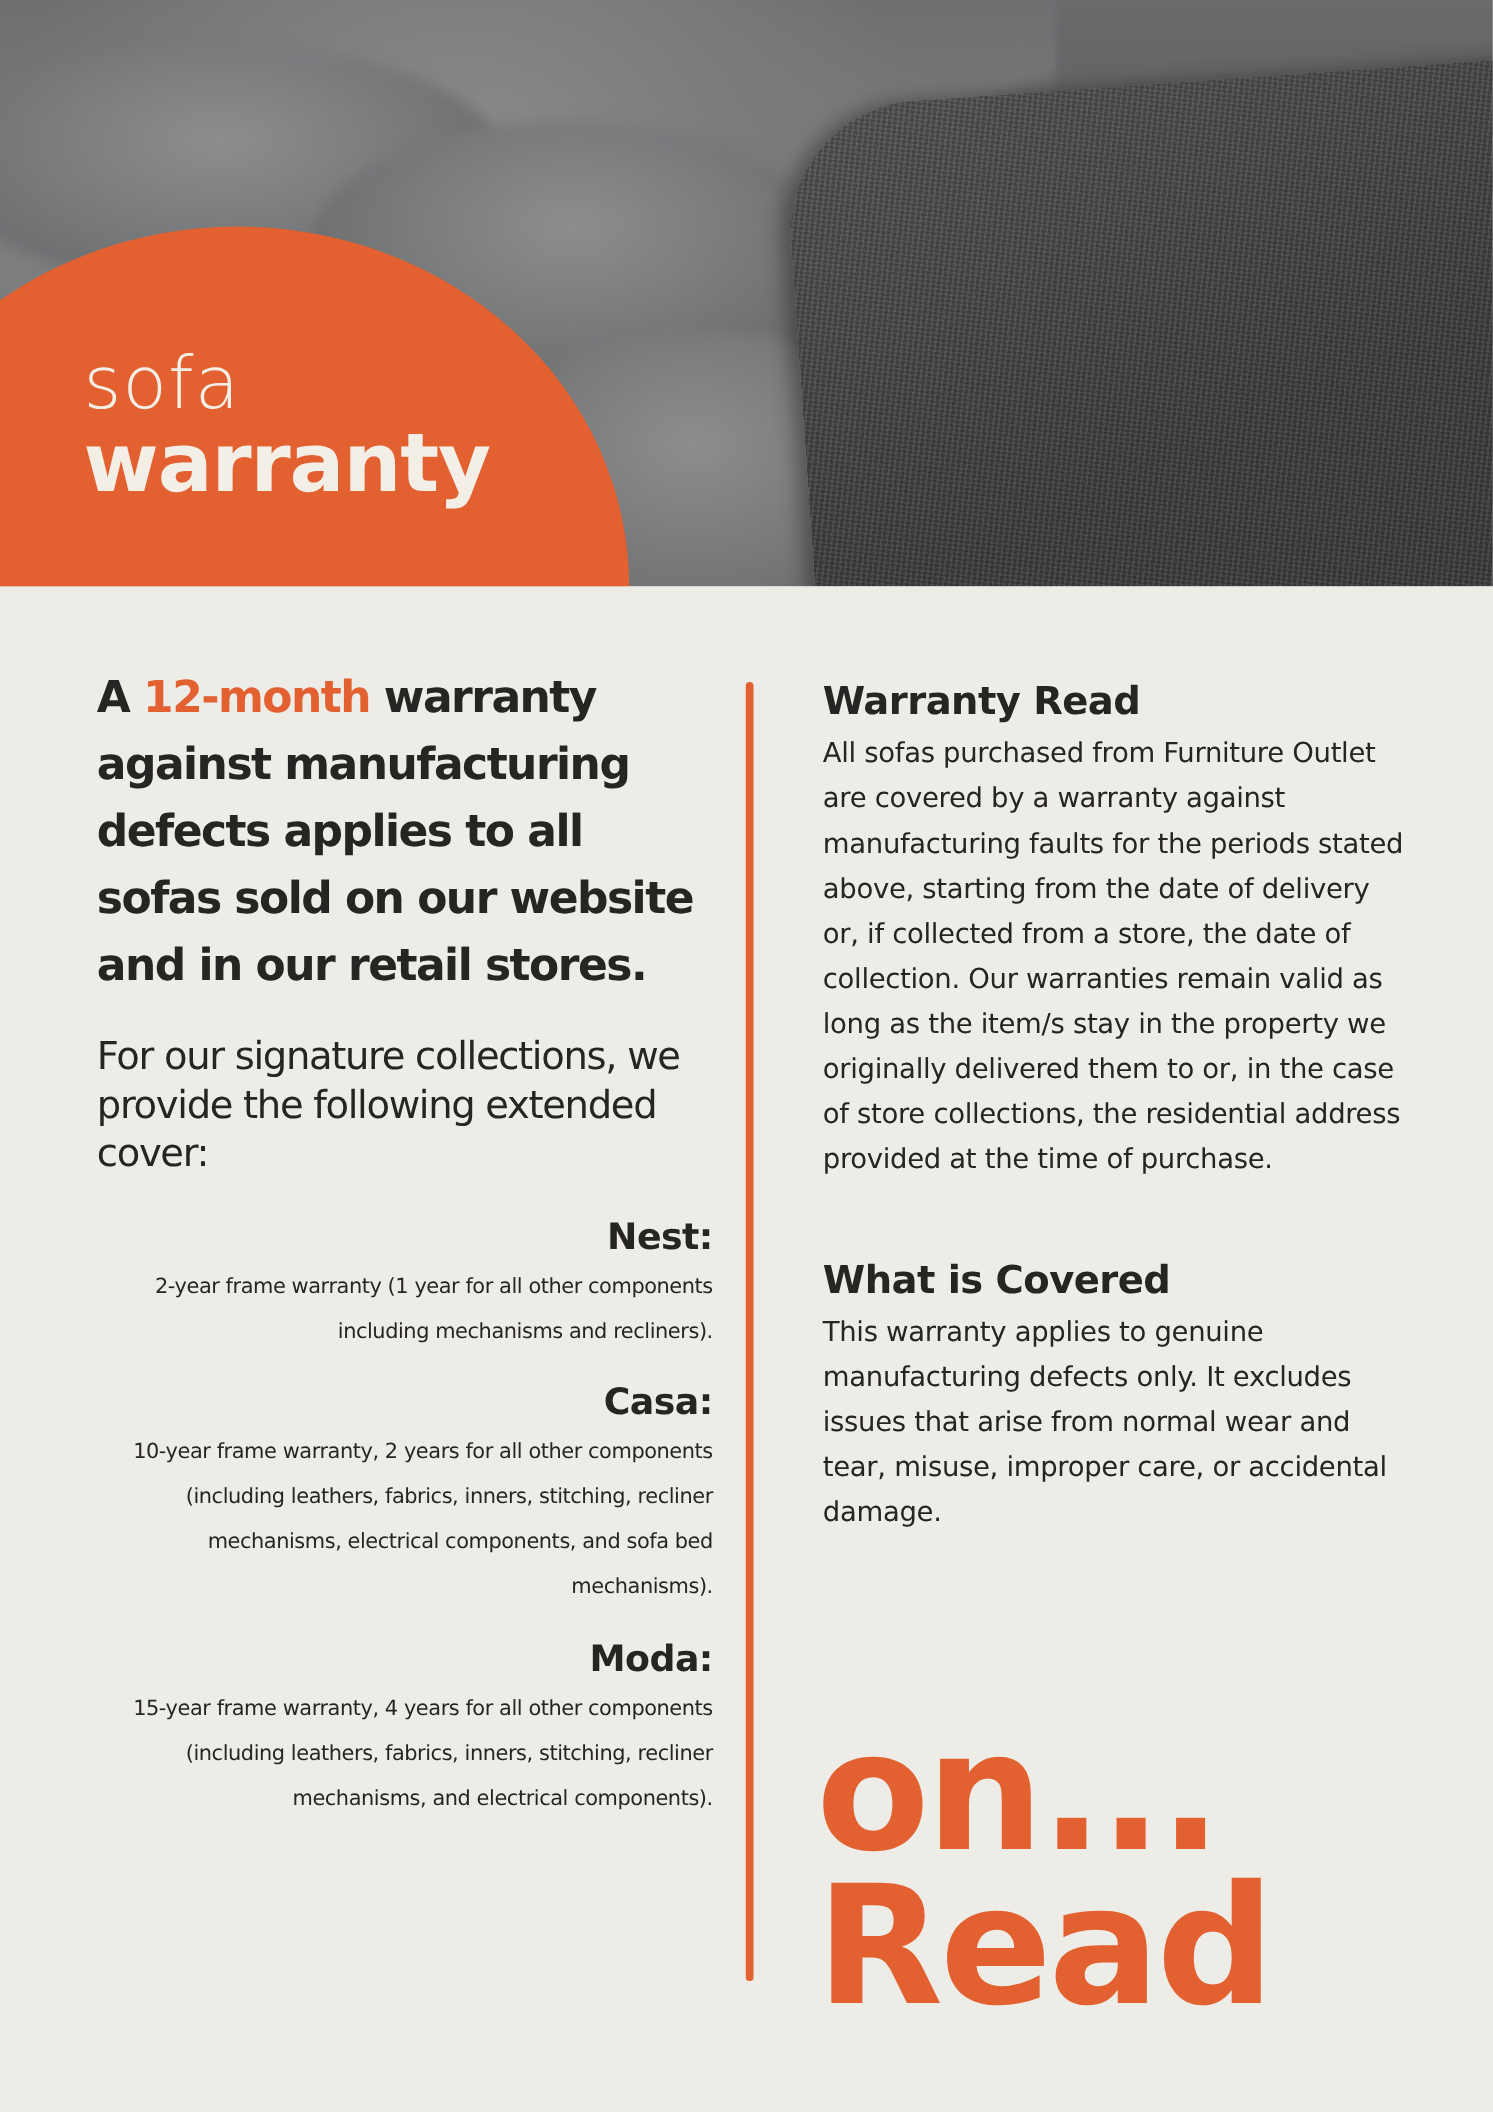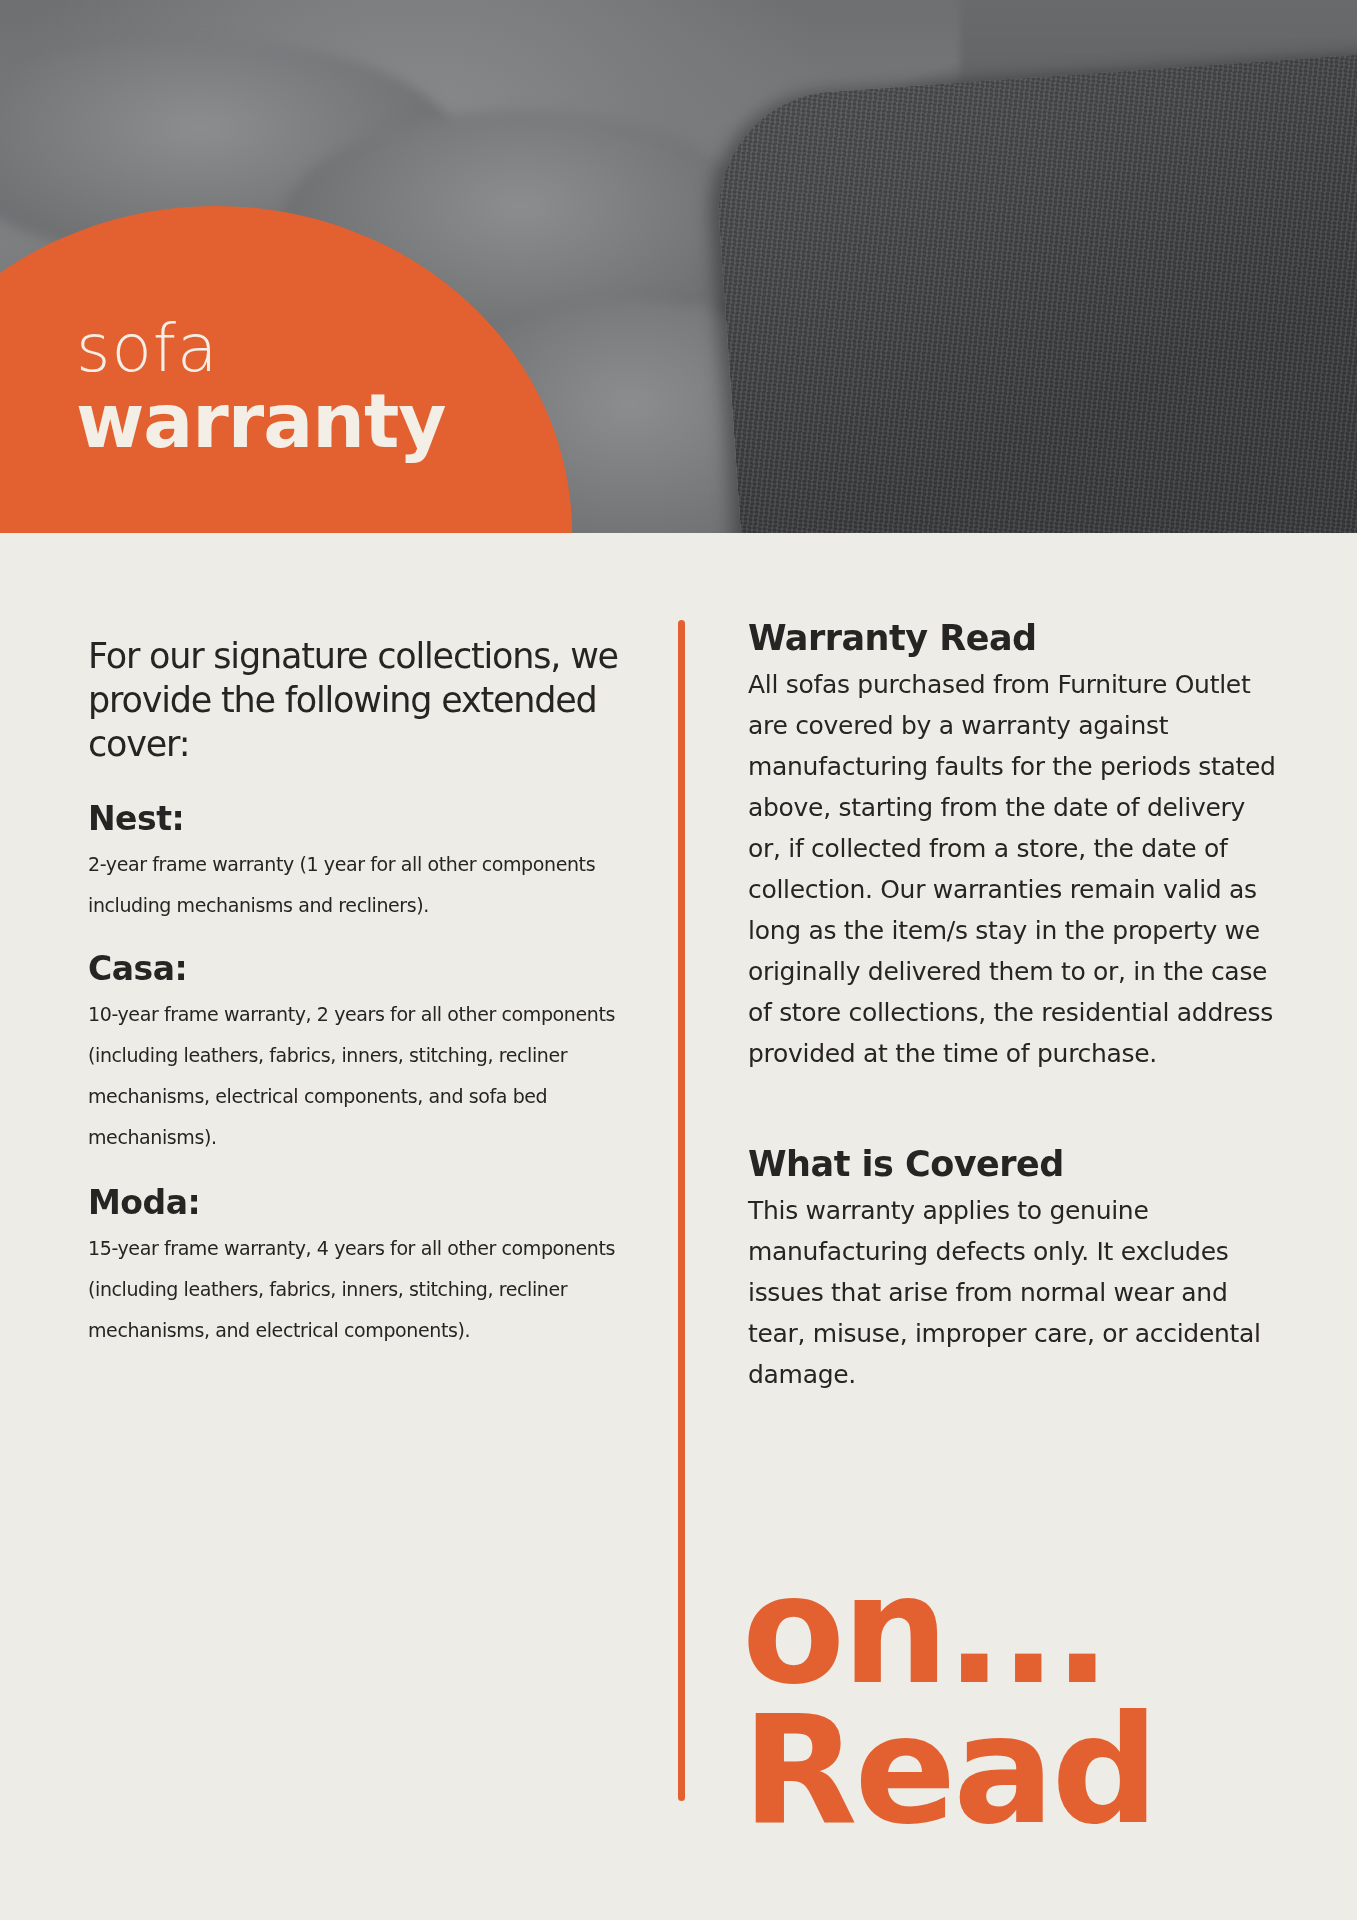--- a/index.html
+++ b/index.html
@@ -64,21 +64,21 @@
   }
   .lead {
     font-size: 40px; font-weight: 700; line-height: 61px;
     letter-spacing: -1.4px; margin: 0;
   }
   .lead .accent { color: #e36130; }
   .intro {
     font-size: 35px; font-weight: 400; line-height: 44px;
     letter-spacing: -1.2px; margin: 30px 0 0 0;
   }
-  .collection { margin-top: 10px; }
+  .collection { margin-top: 10px; text-align: right; }
   .collection h3 {
     font-size: 33px; font-weight: 700; margin: 0; line-height: 50px; letter-spacing: -0.5px;
   }
   .collection p {
     font-size: 19px; line-height: 41px; margin: 0; letter-spacing: -0.4px;
   }
   .c-nest { margin-top: 28px; }
   .c-casa { margin-top: 18px; }
   .c-moda { margin-top: 20px; }
   .divider {
@@ -115,20 +115,21 @@
 
 <div class="blob"></div>
 <div style="position:absolute;left:0;top:533px;width:1357px;height:400px;background:#edece6;"></div>
 
 <h1 class="hero-title" style="margin:0;">
   <span class="t1">sofa</span>
   <span class="t2">warranty</span>
 </h1>
 
 <div class="col-left">
+  <p class="lead"><span>A </span><span class="accent">12-month</span><span> warranty against manufacturing defects applies to all sofas sold on our website and in our retail stores.</span></p>
 
   <p class="intro">For our signature collections, we provide the following extended cover:</p>
 
   <div class="collection c-nest">
     <h3>Nest:</h3>
     <p>2-year frame warranty (1 year for all other components including mechanisms and recliners).</p>
   </div>
 
   <div class="collection c-casa">
     <h3>Casa:</h3>

